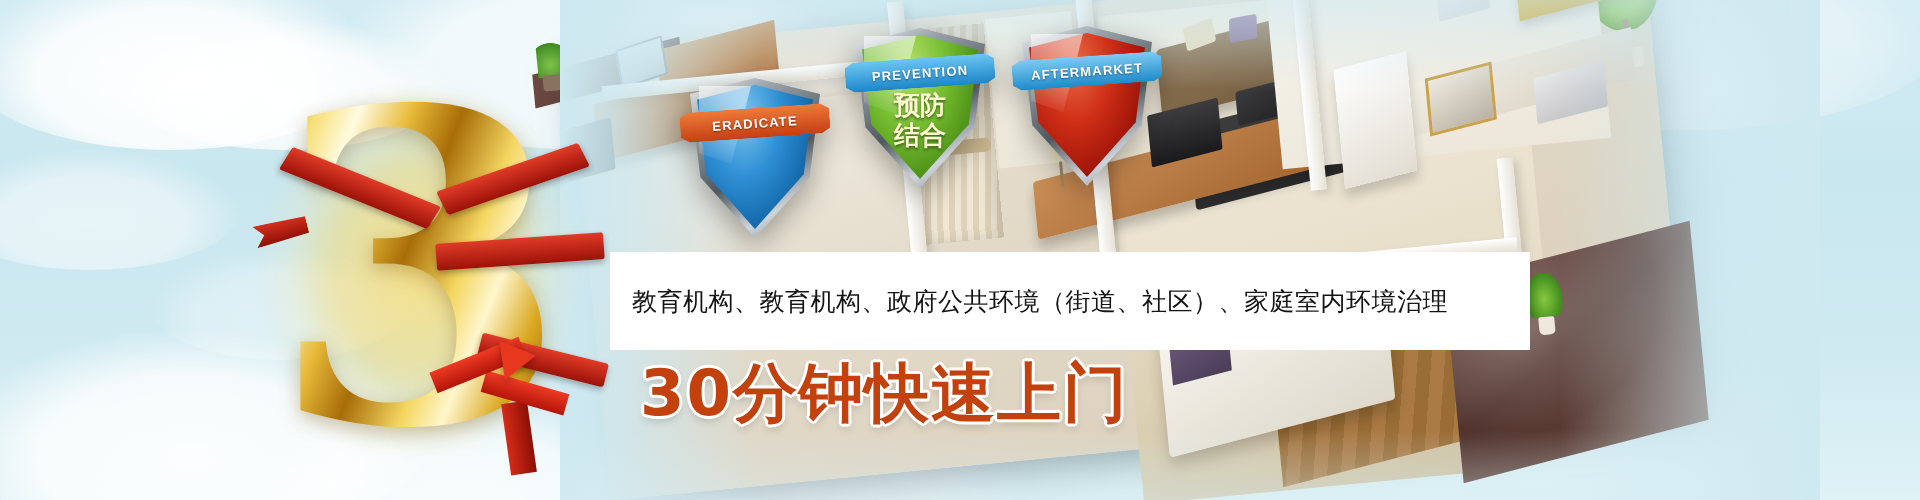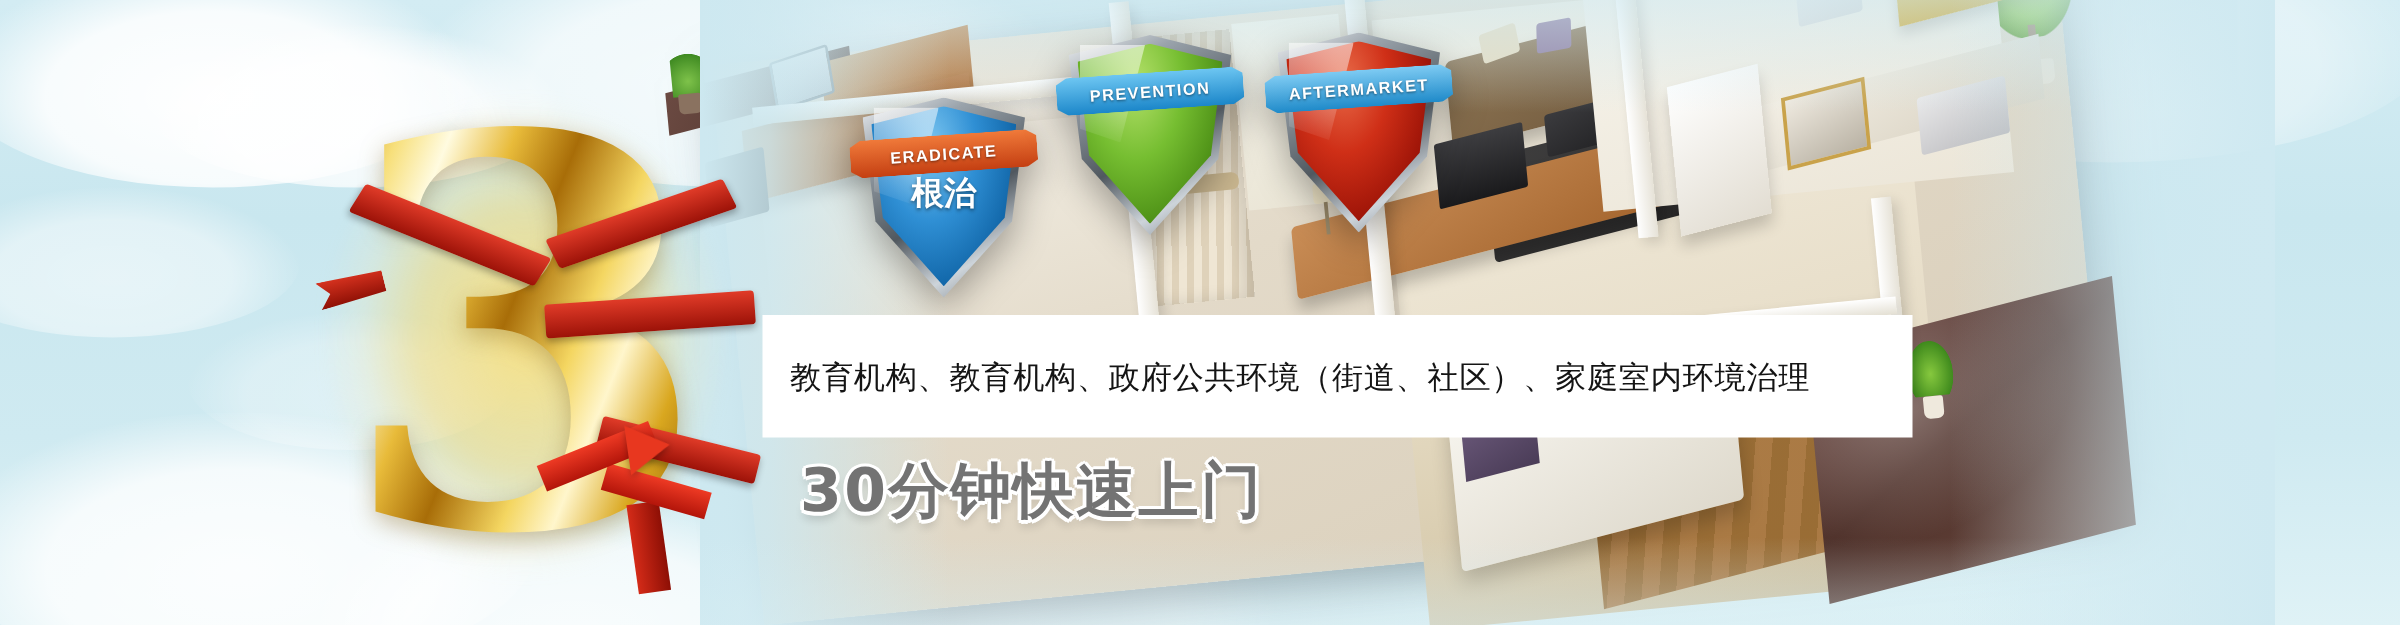--- a/index.html
+++ b/index.html
@@ -313,22 +313,22 @@
   .textpanel .line{
     font-family:"DejaVu Sans","Liberation Sans",sans-serif;
     font-size:25px;color:#141414;line-height:45px;white-space:nowrap;
     letter-spacing:.5px;
   }
 
   
   .headline{
     position:absolute;left:640px;top:358px;
     font-family:"DejaVu Sans","Liberation Sans",sans-serif;
-    font-weight:bold;font-size:48px;line-height:70px;
-    color:#737373;letter-spacing:2px;white-space:nowrap;
+    font-weight:bold;font-size:64px;line-height:70px;
+    color:#c2410c;letter-spacing:2px;white-space:nowrap;
     text-shadow:
       -2px -2px 0 #fff, 2px -2px 0 #fff, -2px 2px 0 #fff, 2px 2px 0 #fff,
       -3px 0 0 #fff, 3px 0 0 #fff, 0 -3px 0 #fff, 0 3px 0 #fff,
       0 5px 8px rgba(0,0,0,.18);
   }
 </style>
 </head>
 <body>
 
 <div id="banner">
@@ -444,32 +444,35 @@
 
   <div class="shield" id="shield-eradicate">
     <div class="rim"></div>
     <div class="face"></div>
     <div class="gloss"></div>
     <div class="banner-strip">
       <div class="bg"></div>
       <div class="txt">ERADICATE</div>
     </div>
     <div class="cn">
-      <div>根治</div>
     </div>
   </div>
 
   <div class="shield" id="shield-prevention">
     <div class="rim"></div>
     <div class="face"></div>
     <div class="gloss"></div>
     <div class="banner-strip">
       <div class="bg"></div>
       <div class="txt">PREVENTION</div>
     </div>
+    <div class="cn">
+      <div>预防</div>
+      <div>结合</div>
+    </div>
   </div>
 
   <div class="shield" id="shield-aftermarket">
     <div class="rim"></div>
     <div class="face"></div>
     <div class="gloss"></div>
     <div class="banner-strip">
       <div class="bg"></div>
       <div class="txt">AFTERMARKET</div>
     </div>

